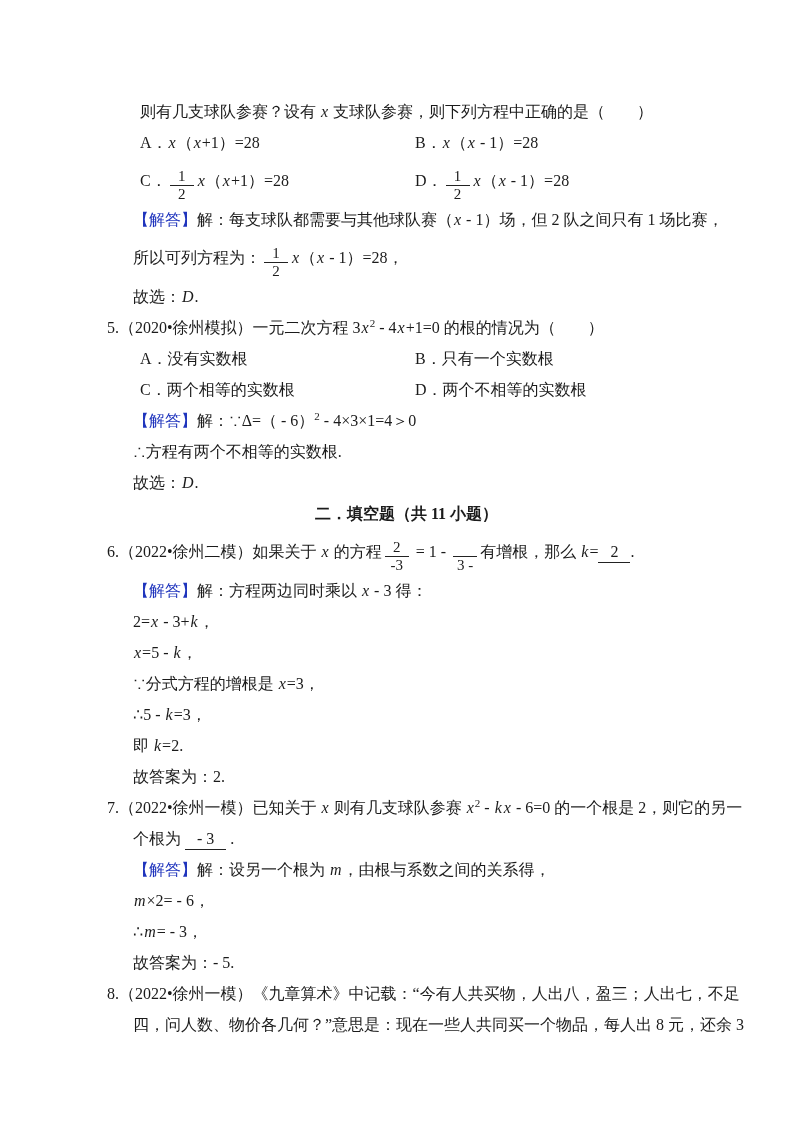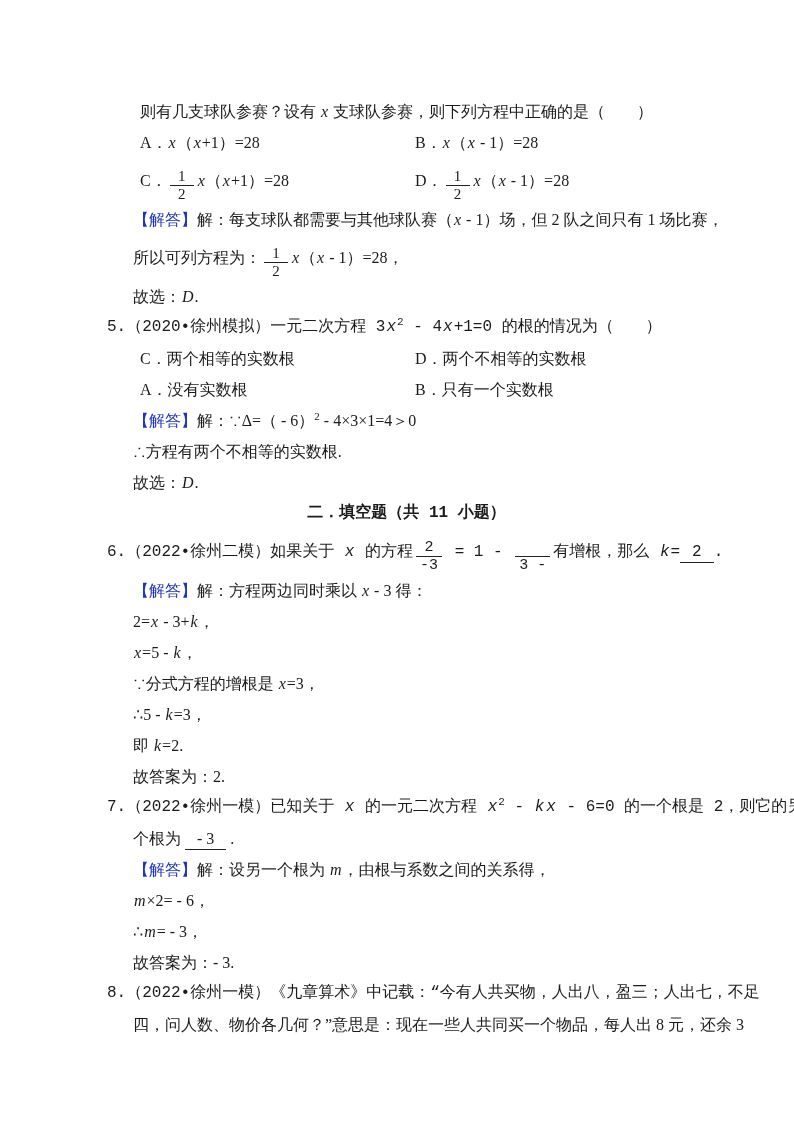--- a/index.html
+++ b/index.html
@@ -4,21 +4,21 @@
 <style>
   html,body{margin:0;padding:0;background:#ffffff;}
   body{
     width:794px;height:1122px;overflow:hidden;
     font-family:"Liberation Serif","DejaVu Serif",serif;
     color:#1b1b1b;font-size:16px;
   }
   .page{padding:96px 88px 0 107px;}
   .ln{line-height:31px;height:31px;white-space:nowrap;}
   .ln.tall{line-height:46px;height:46px;}
-  .indent-q{margin-left:0;font-family:Liberation Mono, monospace;}
+  .indent-q{margin-left:0;}
   .indent-body{margin-left:26px;}
   .indent-opt{margin-left:33px;}
   .row{display:flex;}
   .row .cell:first-child{width:275px;flex:0 0 275px;}
   .bold{font-weight:bold;text-align:center;}
   .mvar{font-style:italic;padding:0 1px;}
   sup.msup{font-size:11px;line-height:0;vertical-align:super;}
   .frac{
     display:inline-block;vertical-align:-13px;text-align:center;
     line-height:normal;margin:0 3px;font-size:15px;
@@ -43,41 +43,41 @@
       </div>
       <div class="ln indent-opt row tall">
         <div class="cell"><span>C．</span><span class="frac"><span class="num">1</span><span class="den">2</span></span><span class="mvar">x</span><span>（</span><span class="mvar">x</span><span>+1）=28</span></div>
         <div class="cell"><span>D．</span><span class="frac"><span class="num">1</span><span class="den">2</span></span><span class="mvar">x</span><span>（</span><span class="mvar">x</span><span> - 1）=28</span></div>
       </div>
       <div class="ln indent-body"><span class="sol-label">【解答】</span><span>解：每支球队都需要与其他球队赛（</span><span class="mvar">x</span><span> - 1）场，但 2 队之间只有 1 场比赛，</span></div>
       <div class="ln indent-body tall"><span>所以可列方程为：</span><span class="frac"><span class="num">1</span><span class="den">2</span></span><span class="mvar">x</span><span>（</span><span class="mvar">x</span><span> - 1）=28，</span></div>
       <div class="ln indent-body"><span>故选：</span><span class="mvar">D</span><span>.</span></div>
       <div class="ln indent-q"><span>5.（2020•徐州模拟）一元二次方程 3</span><span class="mvar">x</span><sup class="msup">2</sup><span> - 4</span><span class="mvar">x</span><span>+1=0 的根的情况为（　　）</span></div>
       <div class="ln indent-opt row">
+        <div class="cell"><span>A．没有实数根</span></div>
+        <div class="cell"><span>B．只有一个实数根</span></div>
+      </div>
+      <div class="ln indent-opt row">
         <div class="cell"><span>C．两个相等的实数根</span></div>
         <div class="cell"><span>D．两个不相等的实数根</span></div>
-      </div>
-      <div class="ln indent-opt row">
-        <div class="cell"><span>A．没有实数根</span></div>
-        <div class="cell"><span>B．只有一个实数根</span></div>
       </div>
       <div class="ln indent-body"><span class="sol-label">【解答】</span><span>解：∵Δ=（ - 6）</span><sup class="msup">2</sup><span> - 4×3×1=4＞0</span></div>
       <div class="ln indent-body"><span>∴方程有两个不相等的实数根.</span></div>
       <div class="ln indent-body"><span>故选：</span><span class="mvar">D</span><span>.</span></div>
       <div class="ln indent-q bold"><span>二．填空题（共 11 小题）</span></div>
       <div class="ln indent-q tall"><span>6.（2022•徐州二模）如果关于 </span><span class="mvar">x</span><span> 的方程</span><span class="frac"><span class="num">2</span><span class="den">-3</span></span><span> = 1 - </span><span class="frac"><span class="num">&nbsp;&nbsp;</span><span class="den">3 -</span></span><span>有增根，那么 </span><span class="mvar">k</span><span>=</span><span class="ansblank">2</span><span>.</span></div>
       <div class="ln indent-body"><span class="sol-label">【解答】</span><span>解：方程两边同时乘以 </span><span class="mvar">x</span><span> - 3 得：</span></div>
       <div class="ln indent-body"><span>2=</span><span class="mvar">x</span><span> - 3+</span><span class="mvar">k</span><span>，</span></div>
       <div class="ln indent-body"><span class="mvar">x</span><span>=5 - </span><span class="mvar">k</span><span>，</span></div>
       <div class="ln indent-body"><span>∵分式方程的增根是 </span><span class="mvar">x</span><span>=3，</span></div>
       <div class="ln indent-body"><span>∴5 - </span><span class="mvar">k</span><span>=3，</span></div>
       <div class="ln indent-body"><span>即 </span><span class="mvar">k</span><span>=2.</span></div>
       <div class="ln indent-body"><span>故答案为：2.</span></div>
-      <div class="ln indent-q"><span>7.（2022•徐州一模）已知关于 </span><span class="mvar">x</span><span> 的一元二次方程 </span><span class="mvar">x</span><sup class="msup">2</sup><span> - </span><span class="mvar">k</span><span class="mvar">x</span><span> - 6=0 的一个根是 2，则它的另一</span></div>
+      <div class="ln indent-q"><span>7.（2022•徐州一模）已知关于 </span><span class="mvar">x</span><span> 则有几支球队参赛 </span><span class="mvar">x</span><sup class="msup">2</sup><span> - </span><span class="mvar">k</span><span class="mvar">x</span><span> - 6=0 的一个根是 2，则它的另一</span></div>
       <div class="ln indent-body"><span>个根为 </span><span class="ansblank"> - 3</span><span> .</span></div>
       <div class="ln indent-body"><span class="sol-label">【解答】</span><span>解：设另一个根为 </span><span class="mvar">m</span><span>，由根与系数之间的关系得，</span></div>
       <div class="ln indent-body"><span class="mvar">m</span><span>×2= - 6，</span></div>
       <div class="ln indent-body"><span>∴</span><span class="mvar">m</span><span>= - 3，</span></div>
-      <div class="ln indent-body"><span>故答案为：- 3.</span></div>
+      <div class="ln indent-body"><span>故答案为：- 5.</span></div>
       <div class="ln indent-q"><span>8.（2022•徐州一模）《九章算术》中记载：“今有人共买物，人出八，盈三；人出七，不足</span></div>
       <div class="ln indent-body"><span>四，问人数、物价各几何？”意思是：现在一些人共同买一个物品，每人出 8 元，还余 3</span></div>
     </main>
 </div>
 
 </body></html>

